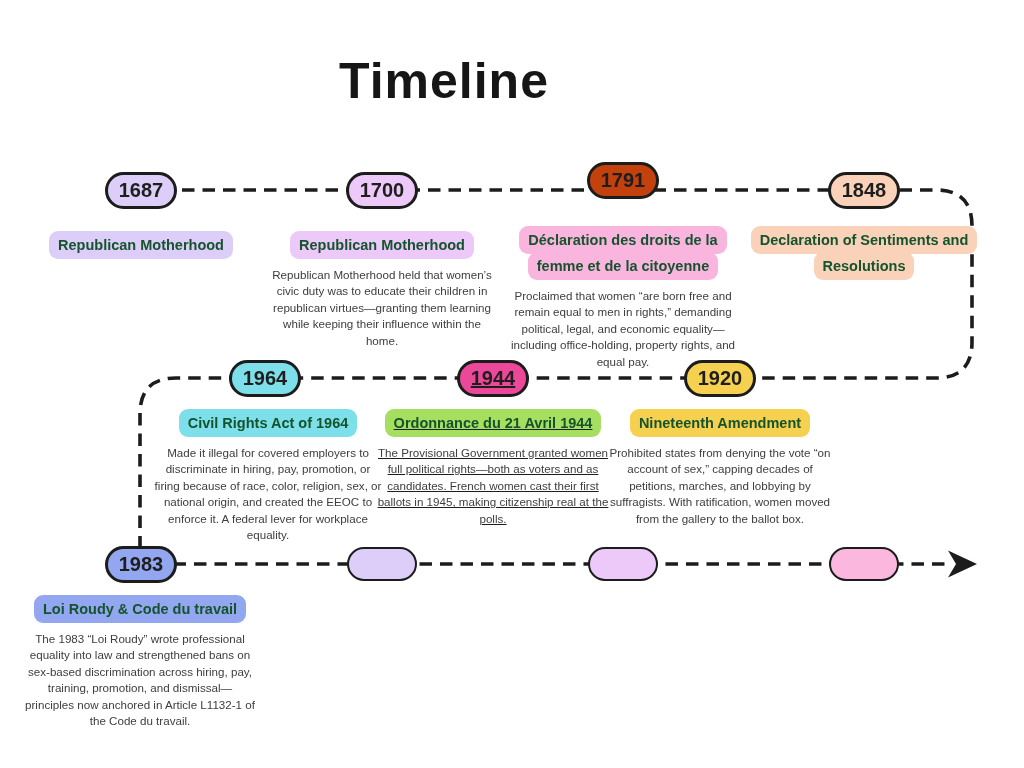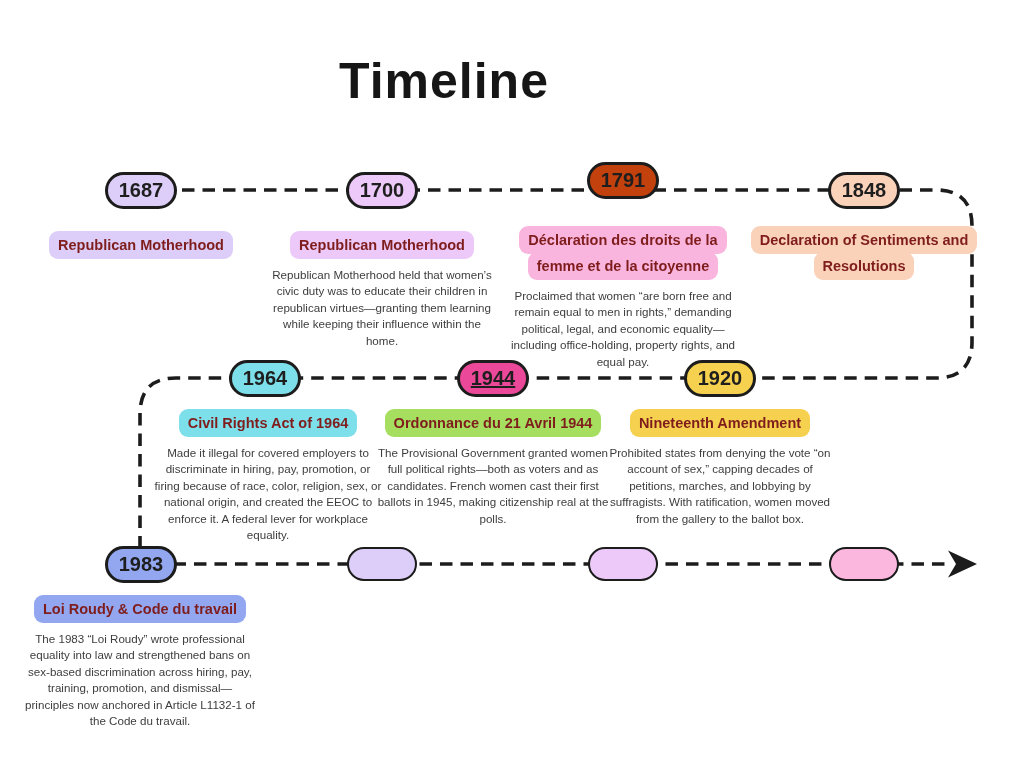--- a/index.html
+++ b/index.html
@@ -24,21 +24,21 @@
     background:#fff;
   }
   .pill.small{width:70px;height:34px;border-width:2.5px;}
   .card{
     position:absolute;width:232px;text-align:center;
   }
   .badge{
     display:inline;
     padding:6px 9px;
     border-radius:9px;
-    font-size:14.5px;font-weight:800;color:#7f1d1d;
+    font-size:14.5px;font-weight:800;color:#14532d;
     line-height:1.62;
     -webkit-box-decoration-break:clone;
     box-decoration-break:clone;
   }
   .badge-wrap{margin:0 0 9px 0;line-height:1.62;}
   .body-text{
     font-size:11.6px;line-height:1.42;color:#3d3d3d;
     margin:0;
   }
 </style>
@@ -87,21 +87,21 @@
     <span>1944</span>
   </div>
 <div class="pill" style="left: 684px; top: 360px; background-color: rgb(246, 209, 79);">
     <span>1920</span>
   </div>
 
 <div class="card" style="left:152px;top:410px;">
   <div class="badge-wrap"><span class="badge" style="background-color: rgb(125, 223, 233);">Civil Rights Act of 1964</span></div>
   <p class="body-text">Made it illegal for covered employers to discriminate in hiring, pay, promotion, or firing because of race, color, religion, sex, or national origin, and created the EEOC to enforce it. A federal lever for workplace equality.</p>
 </div>
-<div class="card" style="left:377px;top:410px;">
+<div class="card" style="left:377px;top:410px;text-decoration:underline;">
   <div class="badge-wrap"><span class="badge" style="background-color: rgb(166, 222, 96);">Ordonnance du 21 Avril 1944</span></div>
   <p class="body-text">The Provisional Government granted women full political rights—both as voters and as candidates. French women cast their first ballots in 1945, making citizenship real at the polls.</p>
 </div>
 <div class="card" style="left:604px;top:410px;">
   <div class="badge-wrap"><span class="badge" style="background-color: rgb(246, 209, 79);">Nineteenth Amendment</span></div>
   <p class="body-text">Prohibited states from denying the vote “on account of sex,” capping decades of petitions, marches, and lobbying by suffragists. With ratification, women moved from the gallery to the ballot box.</p>
 </div>
 
 <div class="pill" style="left: 105px; top: 546px; background-color: rgb(146, 167, 240);">
     <span>1983</span>

